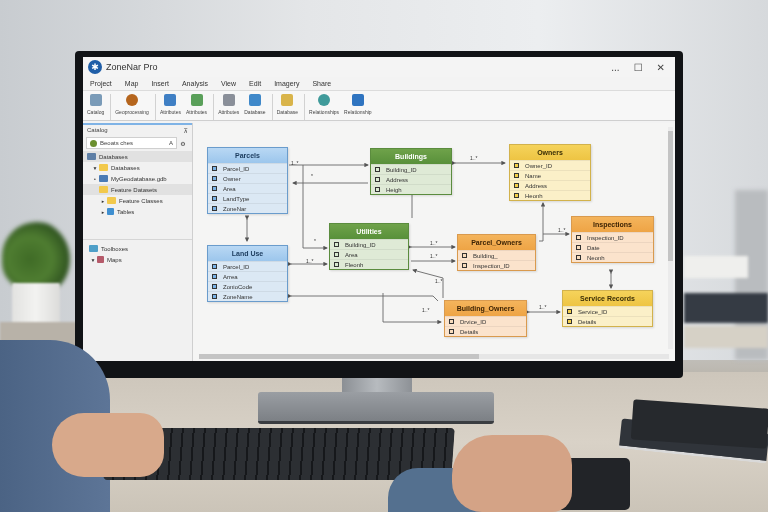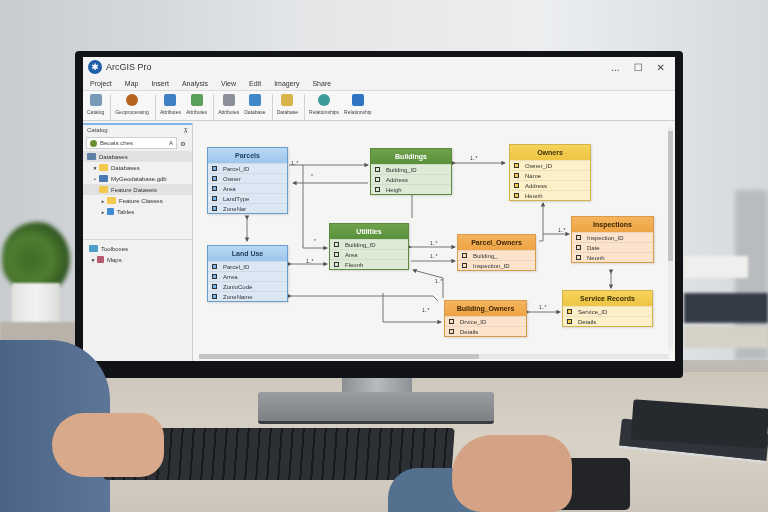--- a/index.html
+++ b/index.html
@@ -109,21 +109,21 @@
 <div class="right-shelf2"></div>
 <div class="desk"></div>
 
 <div class="monitor"></div>
 <div class="stand-neck"></div>
 <div class="stand-base"></div>
 
 <div class="screen">
   <div class="titlebar">
     <div class="app-logo">✱</div>
-    <span class="app-title">ArcGIS Pro</span>
+    <span class="app-title">ZoneNar Pro</span>
     <div class="win-controls">
       <span>...</span>
       <span>☐</span>
       <span>✕</span>
     </div>
   </div>
 
   <div class="menubar">
     <span>Project</span>
     <span>Map</span>

